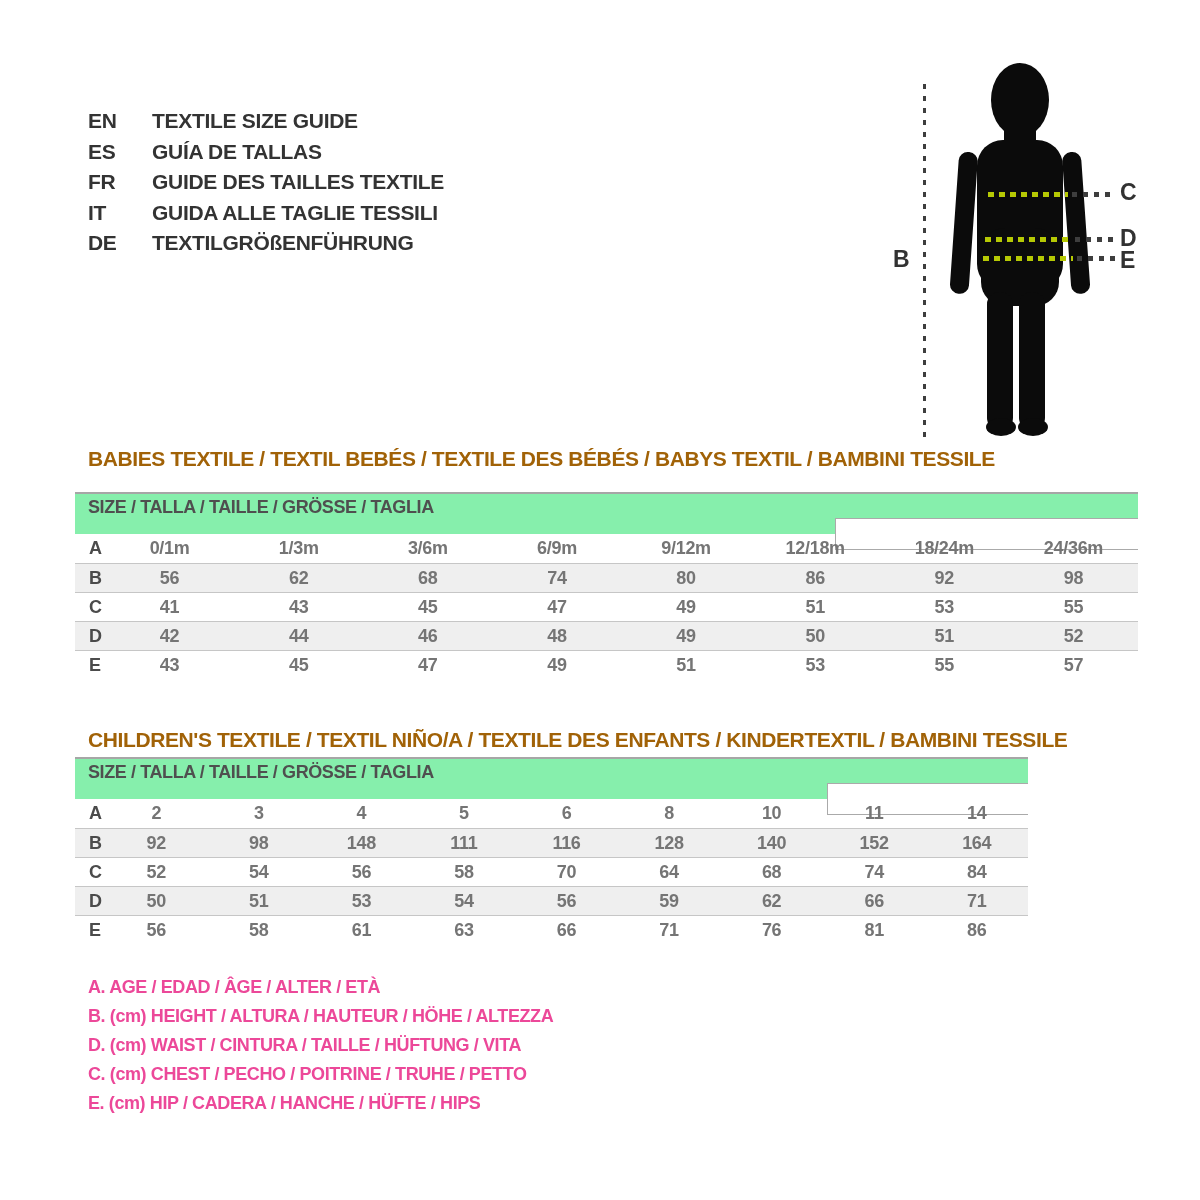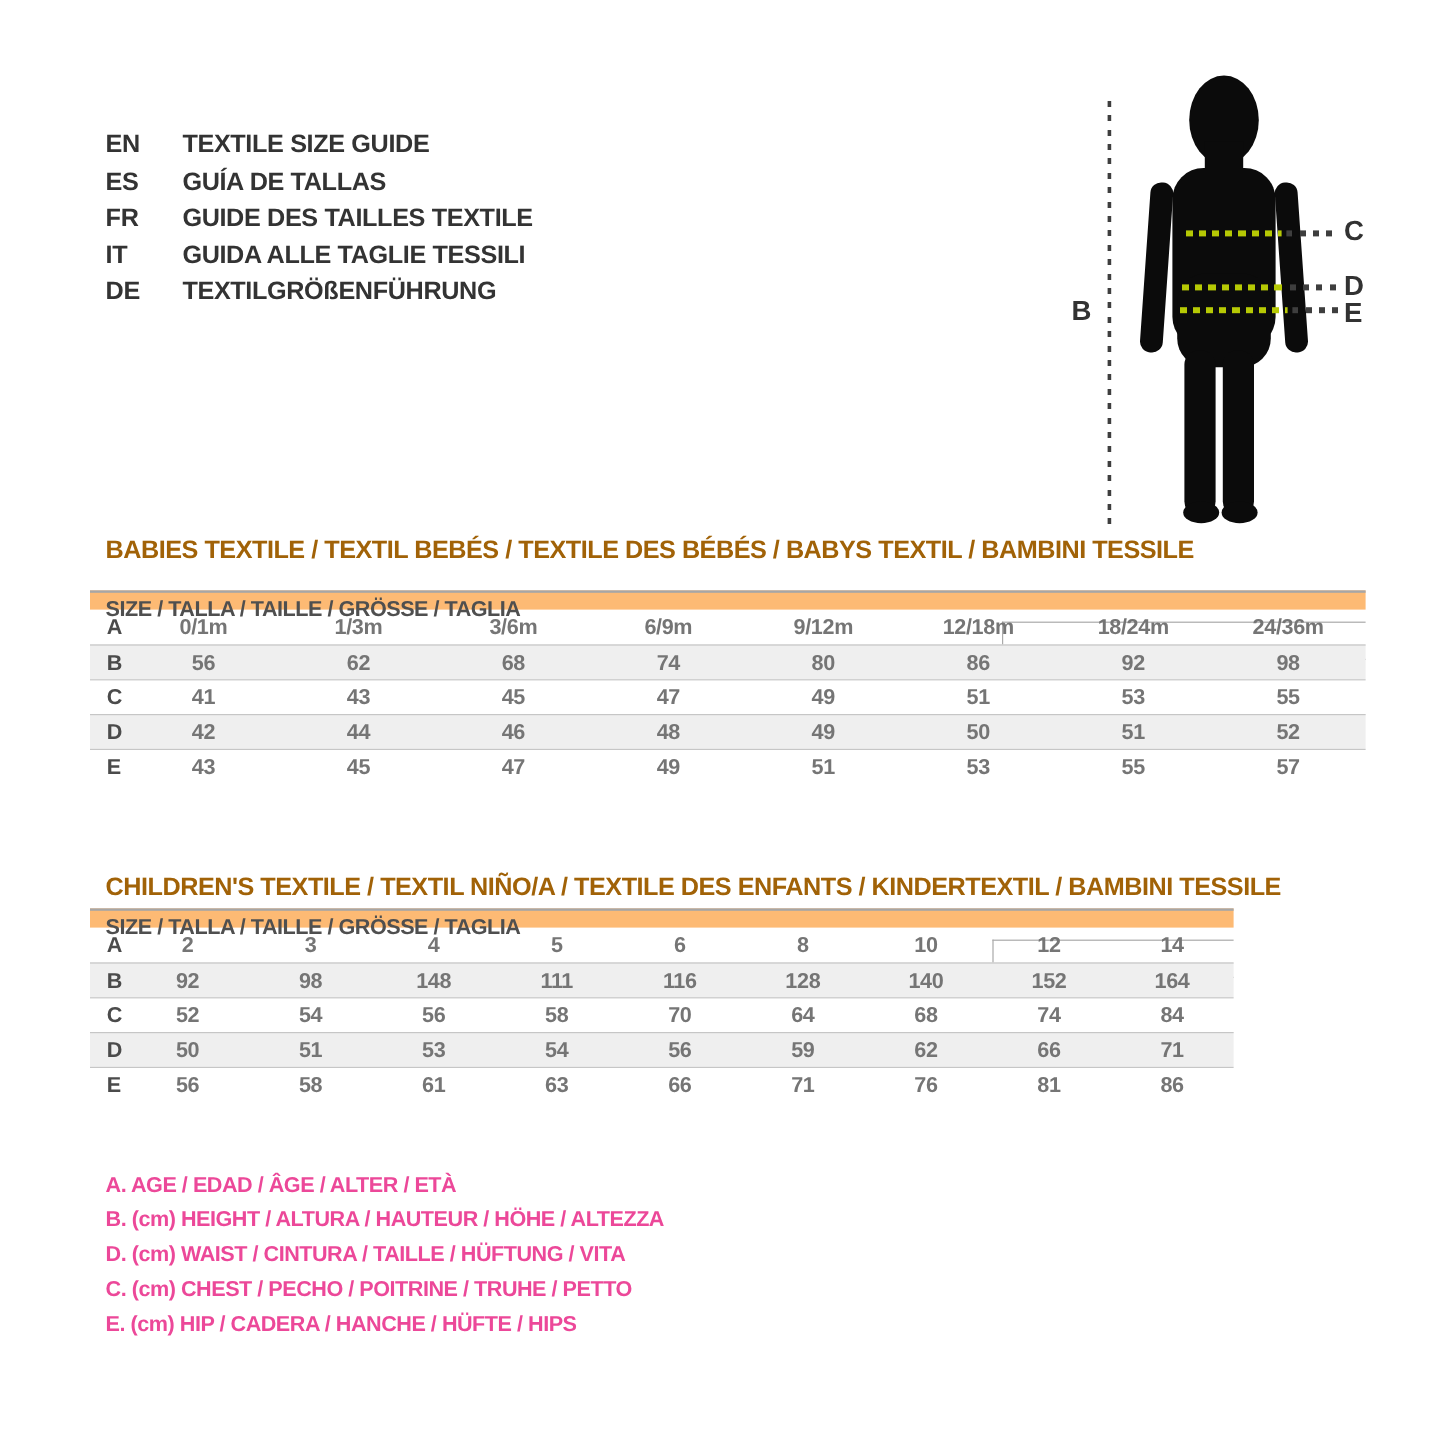--- a/index.html
+++ b/index.html
@@ -23,21 +23,21 @@
   .dots-v{width:3px;background:repeating-linear-gradient(180deg,#3e3e3e 0 5px,transparent 5px 12px);}
 
   
   .sec-title{color:#a16207;font-size:21px;font-weight:700;letter-spacing:-0.4px;white-space:nowrap;}
   .legend{left:88px;top:973px;color:#ec4899;font-size:18px;font-weight:700;letter-spacing:-0.4px;}
   .legend div{line-height:29px;white-space:nowrap;}
 
   
   .size-table{background:#fff;}
   .size-band{
-    height:16px;line-height:27px;background:#fdba74;border-top:2px solid #a6a6a6;
+    height:42px;line-height:27px;background:#86efac;border-top:2px solid #a6a6a6;
     color:#4f4f4f;font-size:18px;font-weight:700;letter-spacing:-0.4px;padding-left:13px;
     box-sizing:border-box;
   }
   .trow{
     display:grid;height:29px;align-items:center;position:relative;z-index:1;
     box-sizing:border-box;color:#757575;font-size:18px;font-weight:700;letter-spacing:-0.3px;
   }
   .trow + .trow{border-top:1px solid #c6c6c6;}
   .trow.stripe{background:#efefef;}
   .babies .trow{grid-template-columns:30px repeat(8,1fr);}
@@ -174,21 +174,21 @@
   <div class="size-band">SIZE / TALLA / TAILLE / GRÖSSE / TAGLIA</div>
 <div class="trow">
       <div class="tlabel">A</div>
       <div class="tcell">2</div>
       <div class="tcell">3</div>
       <div class="tcell">4</div>
       <div class="tcell">5</div>
       <div class="tcell">6</div>
       <div class="tcell">8</div>
       <div class="tcell">10</div>
-      <div class="tcell">12</div>
+      <div class="tcell">11</div>
       <div class="tcell">14</div>
     </div>
     <div class="trow stripe">
       <div class="tlabel">B</div>
       <div class="tcell">92</div>
       <div class="tcell">98</div>
       <div class="tcell">148</div>
       <div class="tcell">111</div>
       <div class="tcell">116</div>
       <div class="tcell">128</div>

